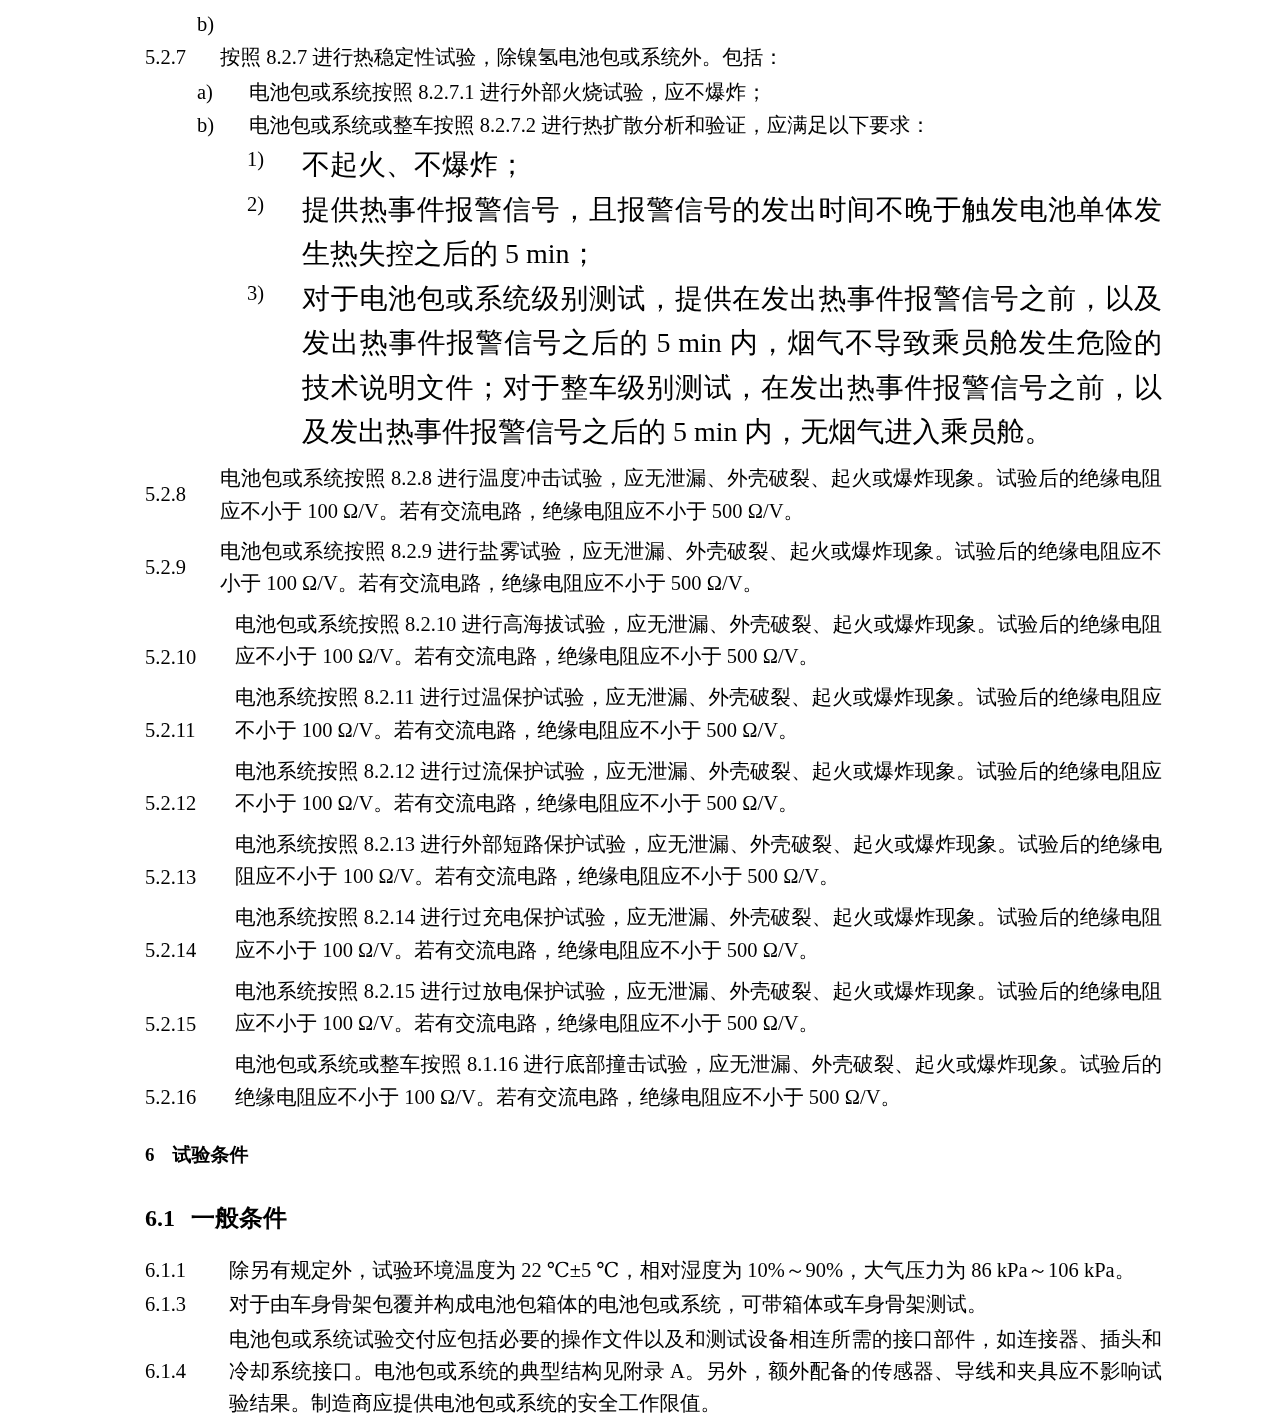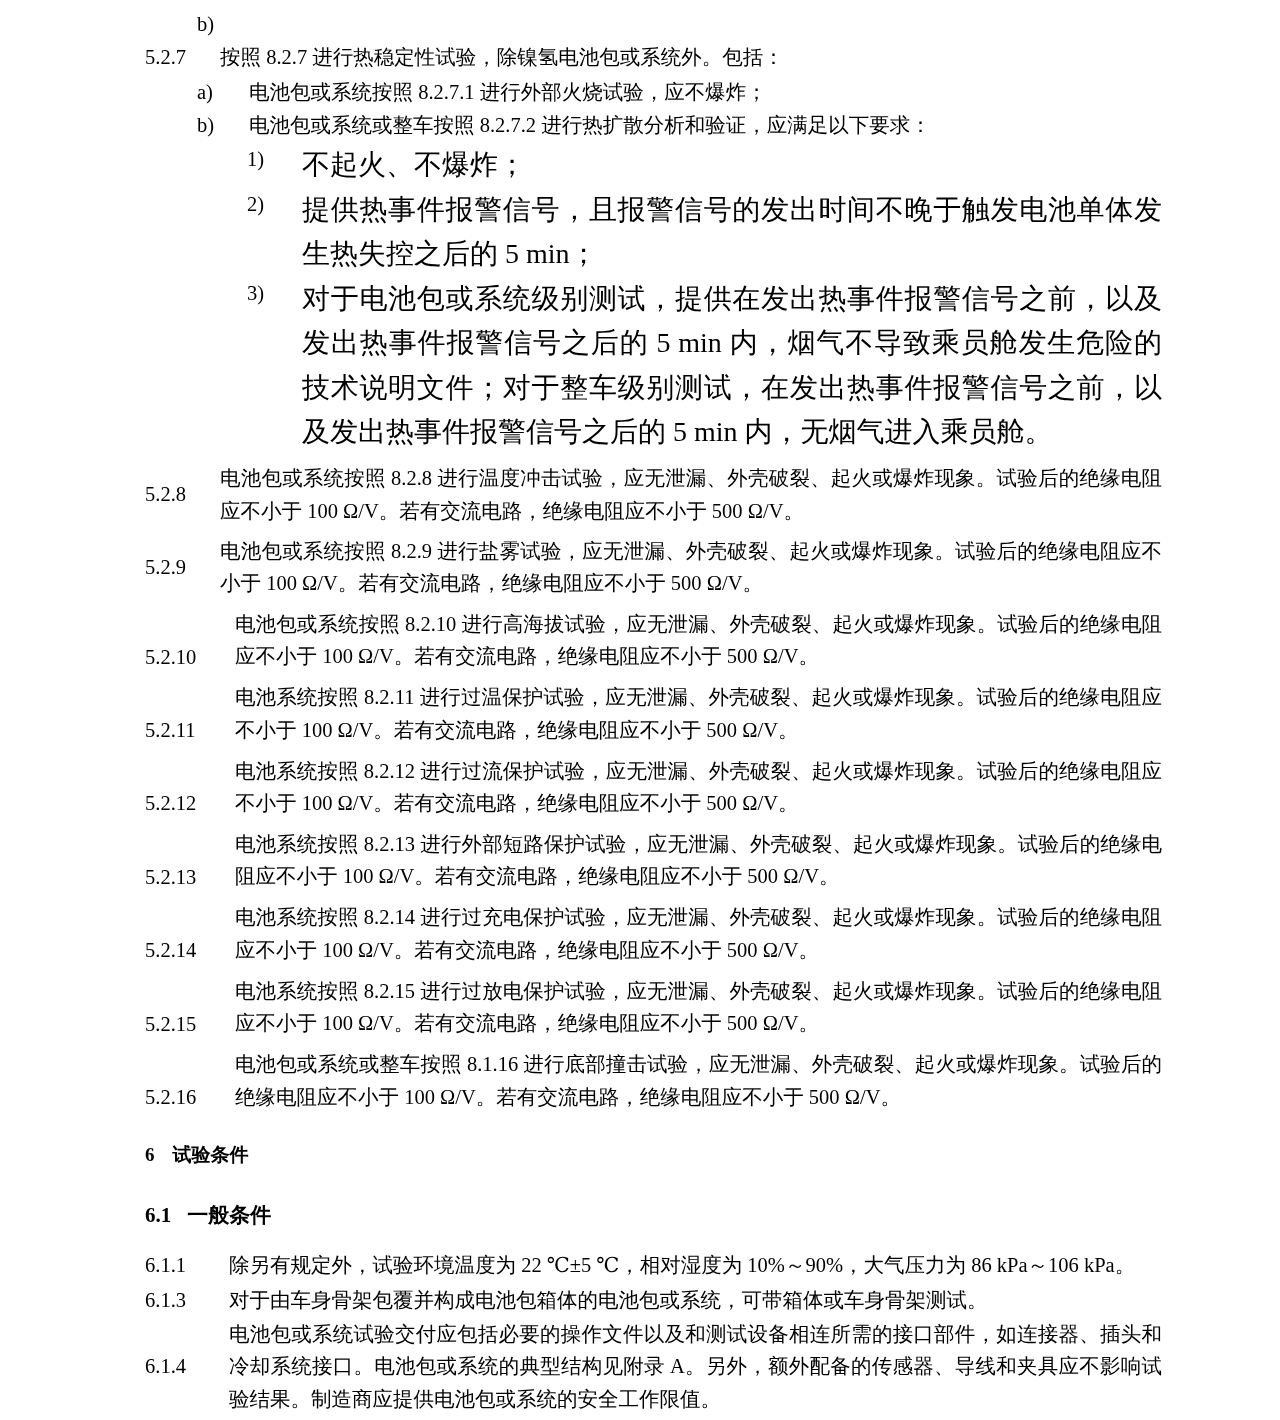--- a/index.html
+++ b/index.html
@@ -84,21 +84,21 @@
     text-justify: inter-ideograph;
   }
   .heading1 {
     font-size: 19px;
     font-weight: bold;
     margin: 28px 0 0 0;
     line-height: 1.5;
   }
   .heading1 .h-num { margin-right: 18px; }
   .heading2 {
-    font-size: 21px;
+    font-size: 24px;
     font-weight: bold;
     margin: 30px 0 18px 0;
     line-height: 1.5;
   }
   .heading2 .h-num { margin-right: 16px; }
   .gap-before { margin-top: 8px; }
 </style>
 </head>
 <body>
 

